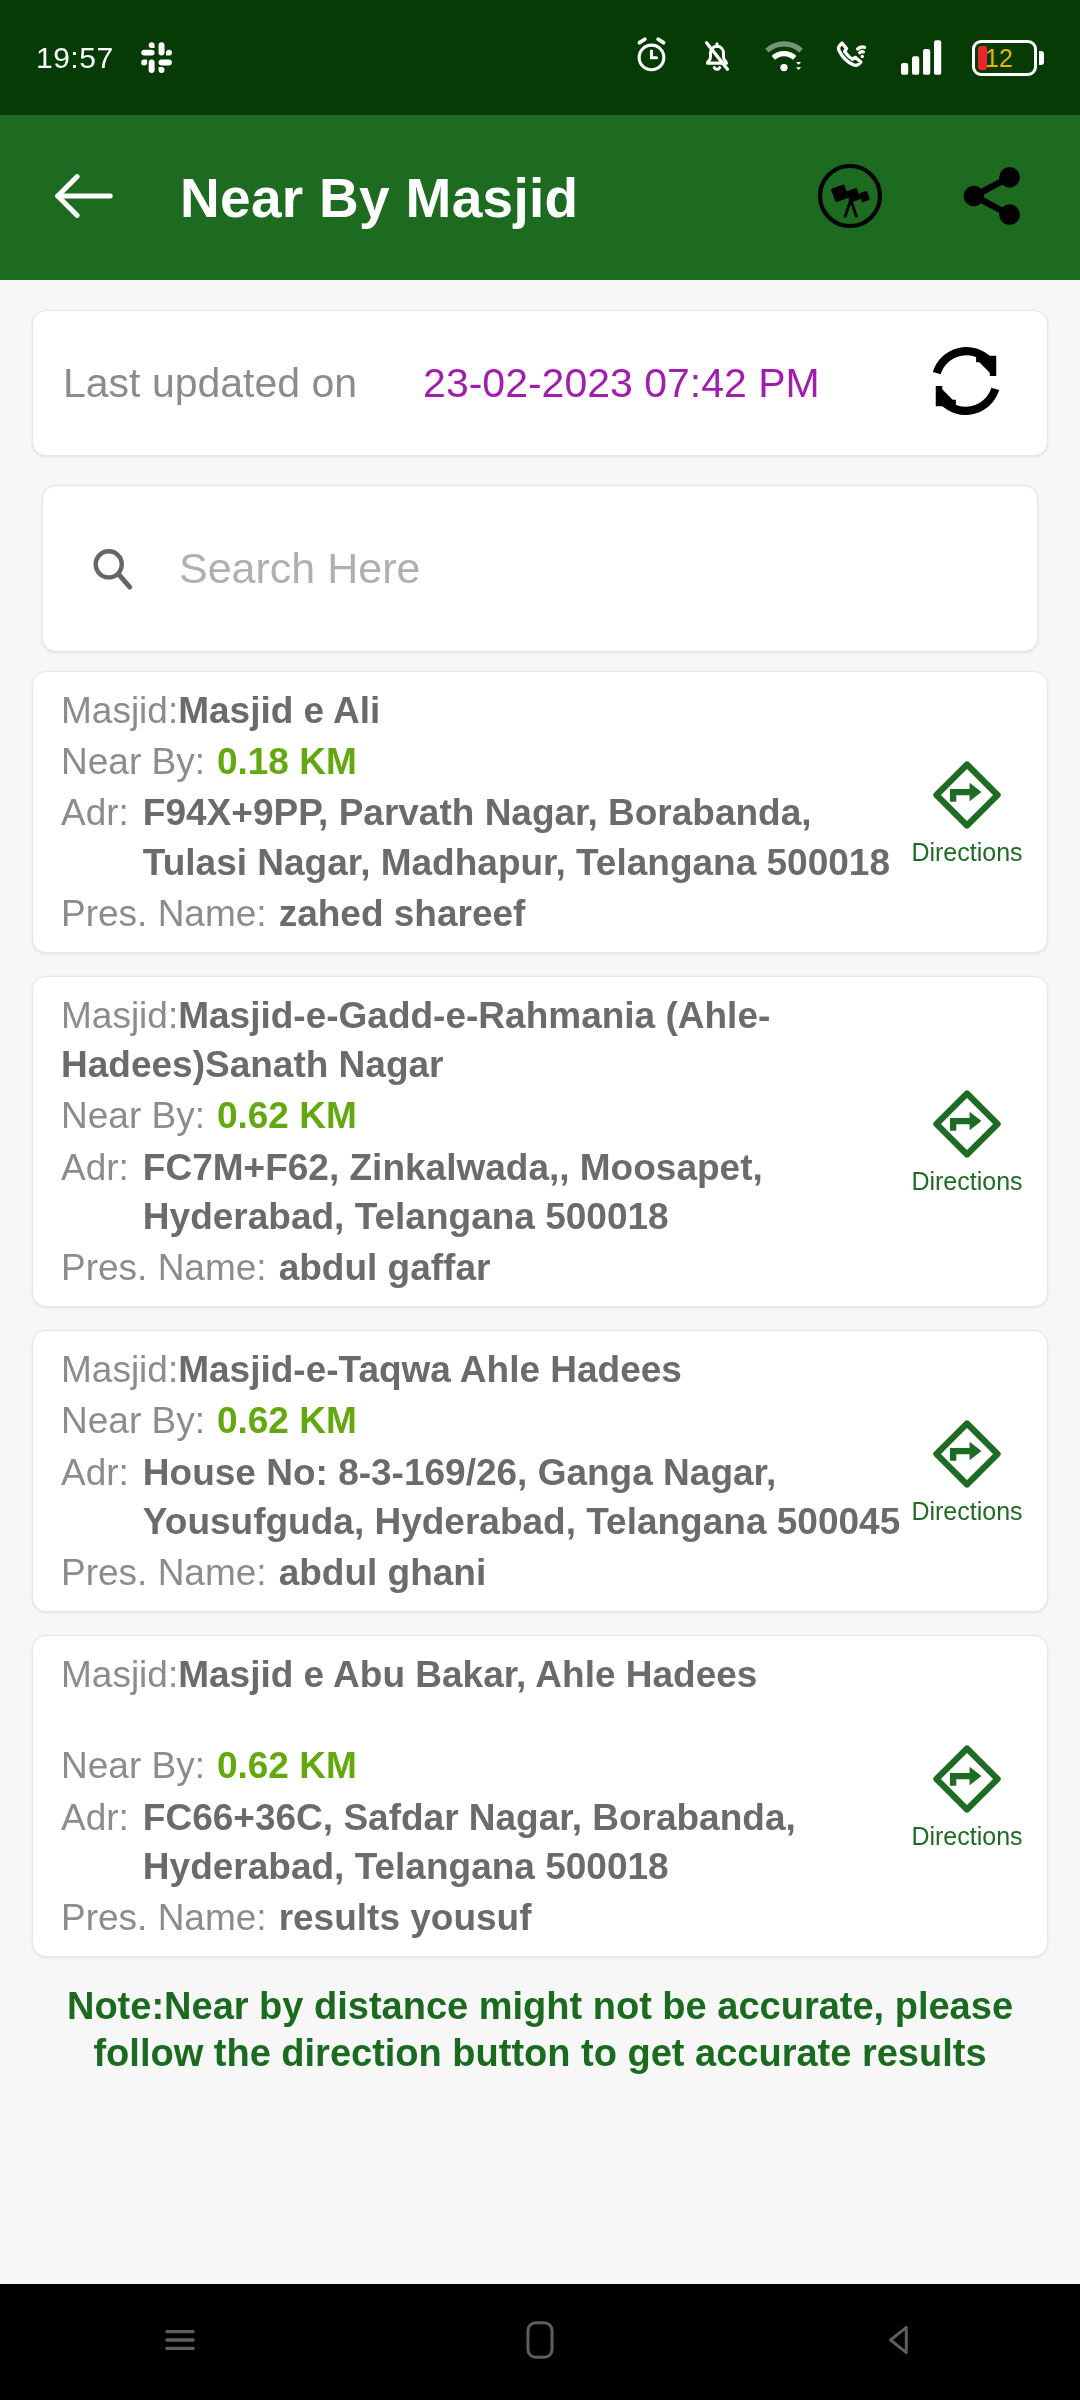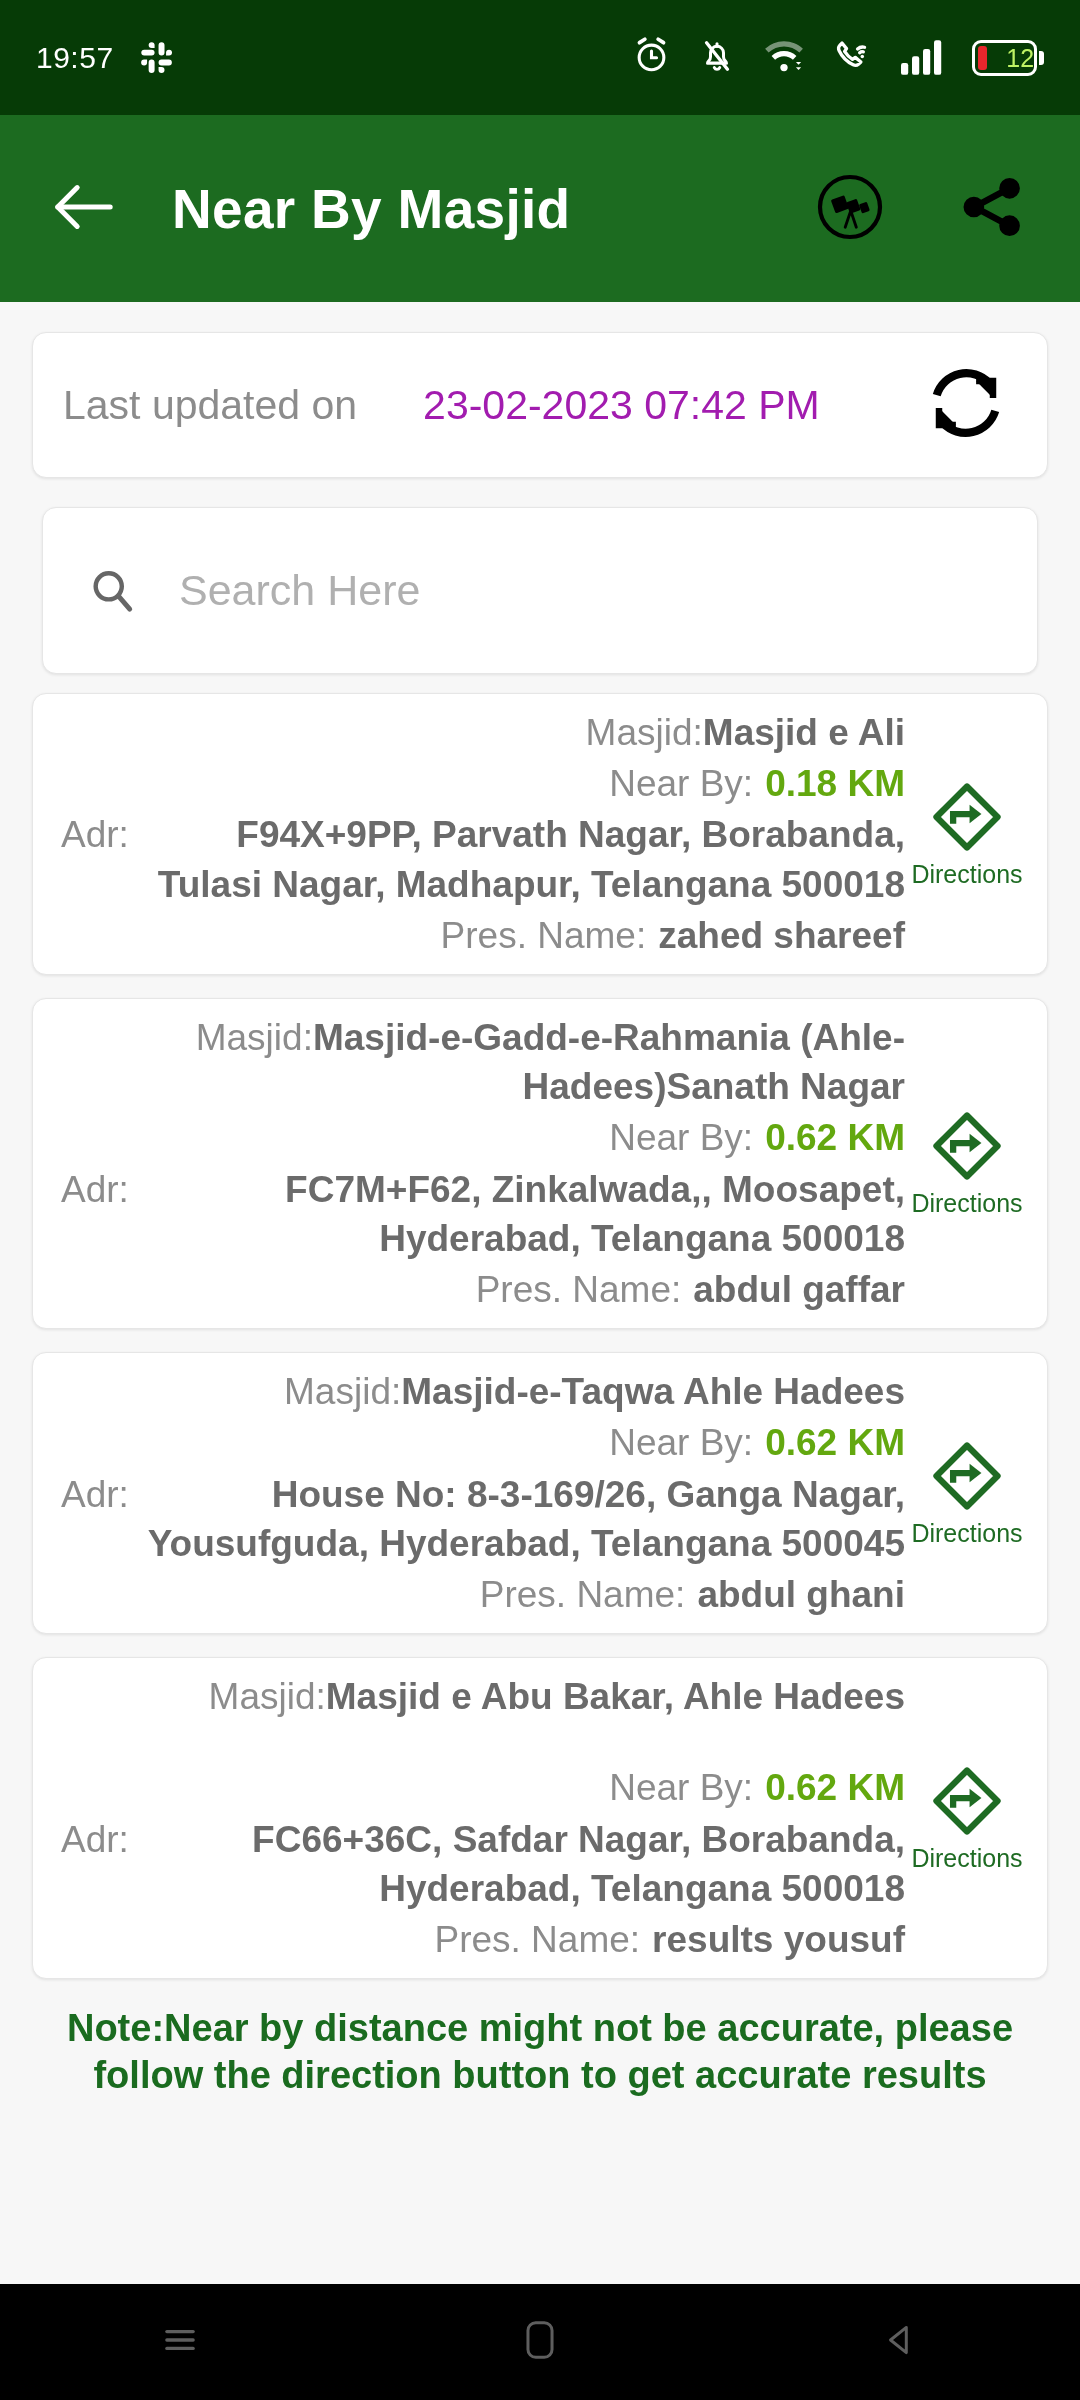--- a/index.html
+++ b/index.html
@@ -69,43 +69,43 @@
   .battery-fill {
     width: 9px;
     height: 100%;
     background: #e8262c;
     border-radius: 3px;
   }
   .battery-text {
     position: absolute;
     left: 0; right: 0; top: 50%;
     transform: translateY(-50%);
-    text-align: right;
-    color: #bef264;
+    text-align: left;
+    color: #eab308;
     font-size: 25px;
     padding-left: 10px;
     line-height: 1;
   }
   .battery-tip {
     width: 5px;
     height: 14px;
     background: #ffffff;
     border-radius: 0 3px 3px 0;
     margin-left: 2px;
   }
 
   
   .app-bar {
-    height: 187px;
+    height: 165px;
     background: #1c6b20;
     display: flex;
     align-items: center;
     padding: 0 40px;
     flex: 0 0 auto;
-    gap: 4px;
+    gap: 12px;
   }
   .back-btn {
     width: 86px;
     height: 86px;
     display: flex;
     align-items: center;
     justify-content: center;
     cursor: pointer;
   }
   .app-title {
@@ -204,21 +204,20 @@
   }
   .search-input::placeholder { color: #b0b0b0; }
 
   
   .masjid-list {
     margin-top: 19px;
     display: flex;
     flex-direction: column;
     gap: 23px;
     flex: 0 0 auto;
-    text-align: right;
   }
   .masjid-card {
     margin: 0 16px;
     position: relative;
     padding: 14px 26px 14px 28px;
     display: flex;
     align-items: stretch;
   }
   .masjid-info {
     flex: 1 1 auto;

